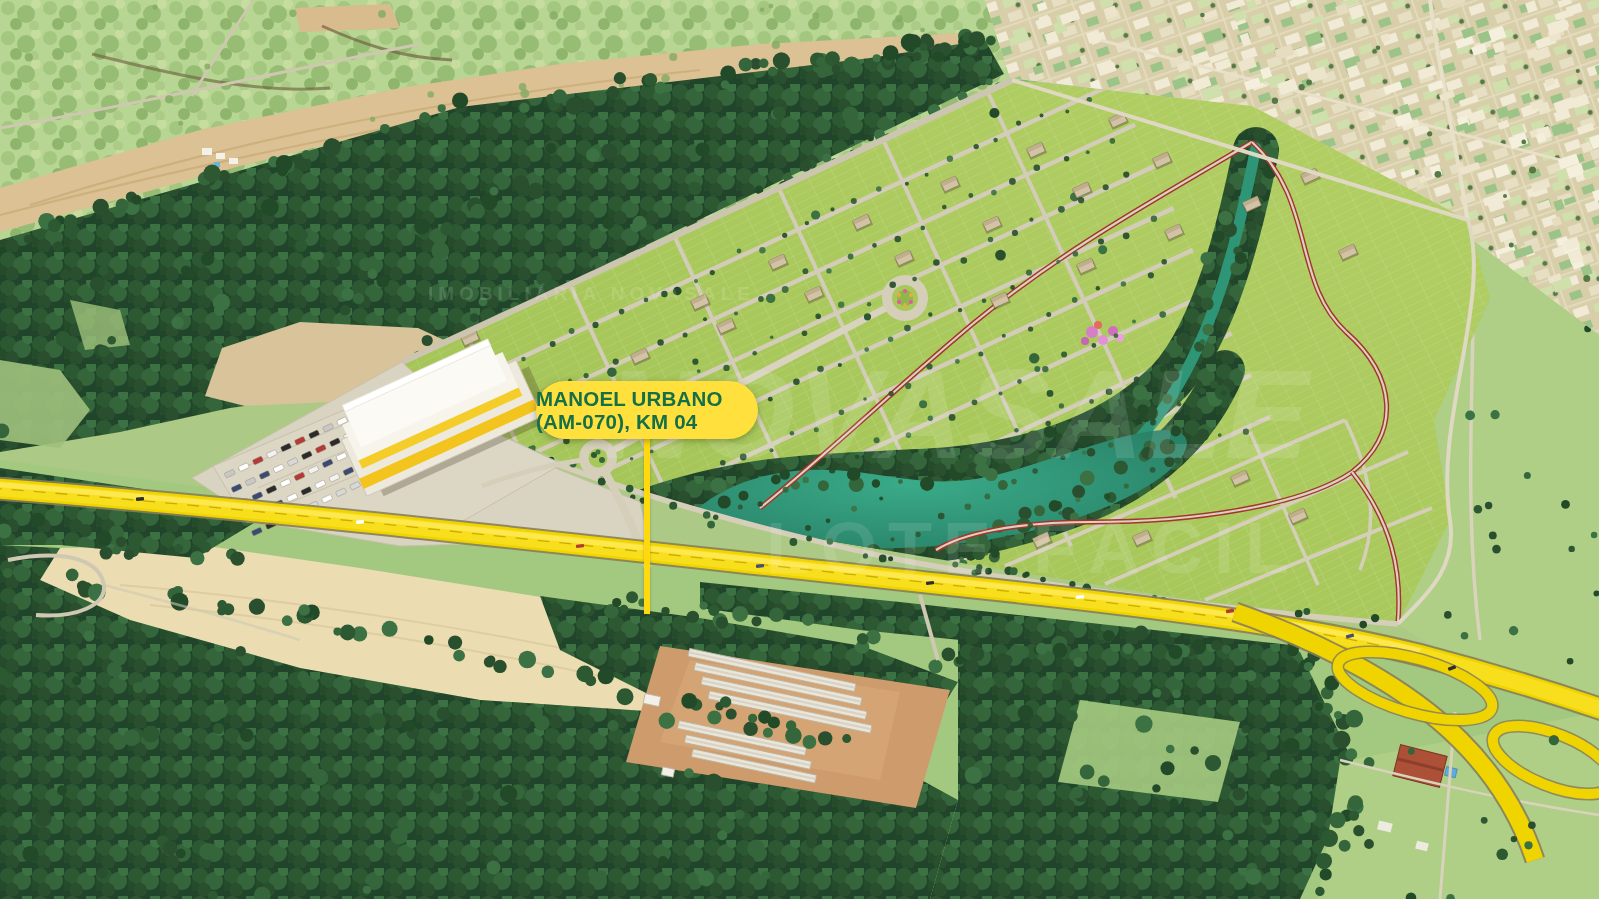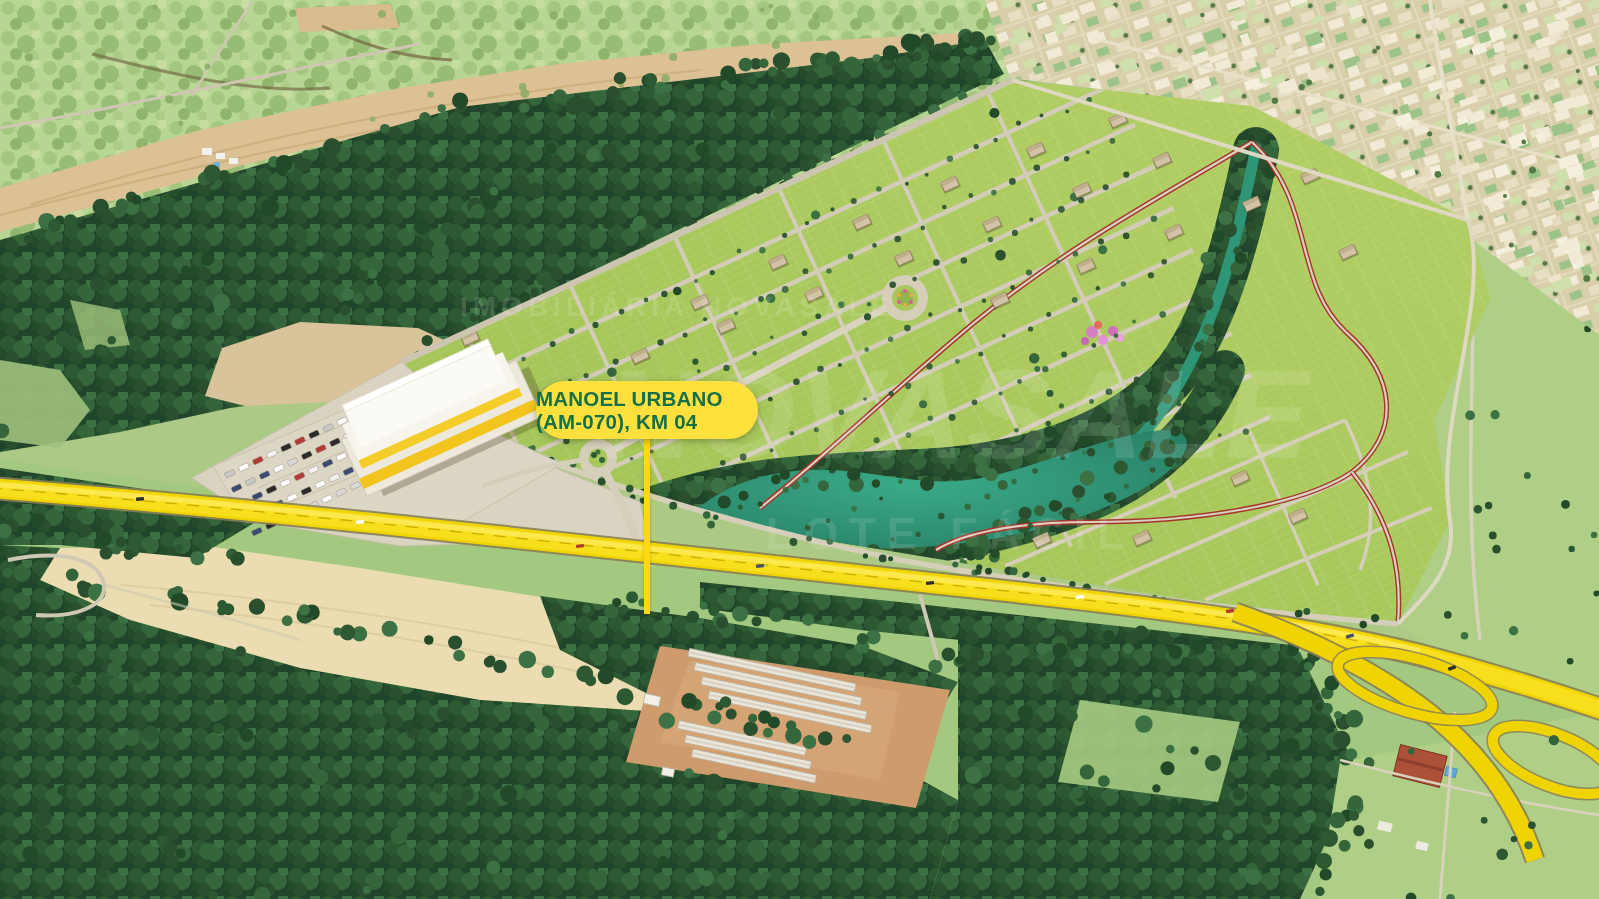--- a/index.html
+++ b/index.html
@@ -7,23 +7,23 @@
          font-family:"Liberation Sans",sans-serif;}
   .stage svg{position:absolute;left:0;top:0;}
   .callout{position:absolute;left:536px;top:381px;width:222px;height:58px;background:#FFE03C;
            border-radius:30px;display:flex;flex-direction:column;align-items:flex-start;justify-content:center;
            z-index:6;box-shadow:0 2px 7px rgba(40,40,0,.35);}
   .callout .l1,.callout .l2{color:#156F49;font-weight:bold;font-size:20.5px;line-height:23px;
            letter-spacing:.2px;white-space:nowrap;}
   .pointer-line{position:absolute;left:644px;top:430px;width:6px;height:184px;background:#FFD90F;z-index:5;
            box-shadow:0 0 3px rgba(60,50,0,.3);}
   .wm{position:absolute;color:#fff;font-weight:bold;white-space:nowrap;z-index:4;pointer-events:none;}
-  .wm-small{left:428px;top:291px;font-size:28px;letter-spacing:5px;opacity:.13;margin-left:32px;}
+  .wm-small{left:428px;top:283px;font-size:19px;letter-spacing:5px;opacity:.13;}
   .wm-big{left:604px;top:352px;font-size:126px;font-style:italic;letter-spacing:2px;opacity:.11;line-height:1;}
-  .wm-slogan{left:766px;top:512px;font-size:44px;letter-spacing:11px;opacity:.11;line-height:1;}
+  .wm-slogan{left:766px;top:512px;font-size:72px;letter-spacing:11px;opacity:.11;line-height:1;}
 </style>
 </head>
 <body>
 
 <div class="stage">
 <svg width="1599" height="899" viewBox="0 0 1599 899">
 <defs>
   <linearGradient id="devg" x1="0" y1="1" x2="1" y2="0">
     <stop offset="0" stop-color="#A0C254"></stop>
           <stop offset="1" stop-color="#B4D066"></stop>

